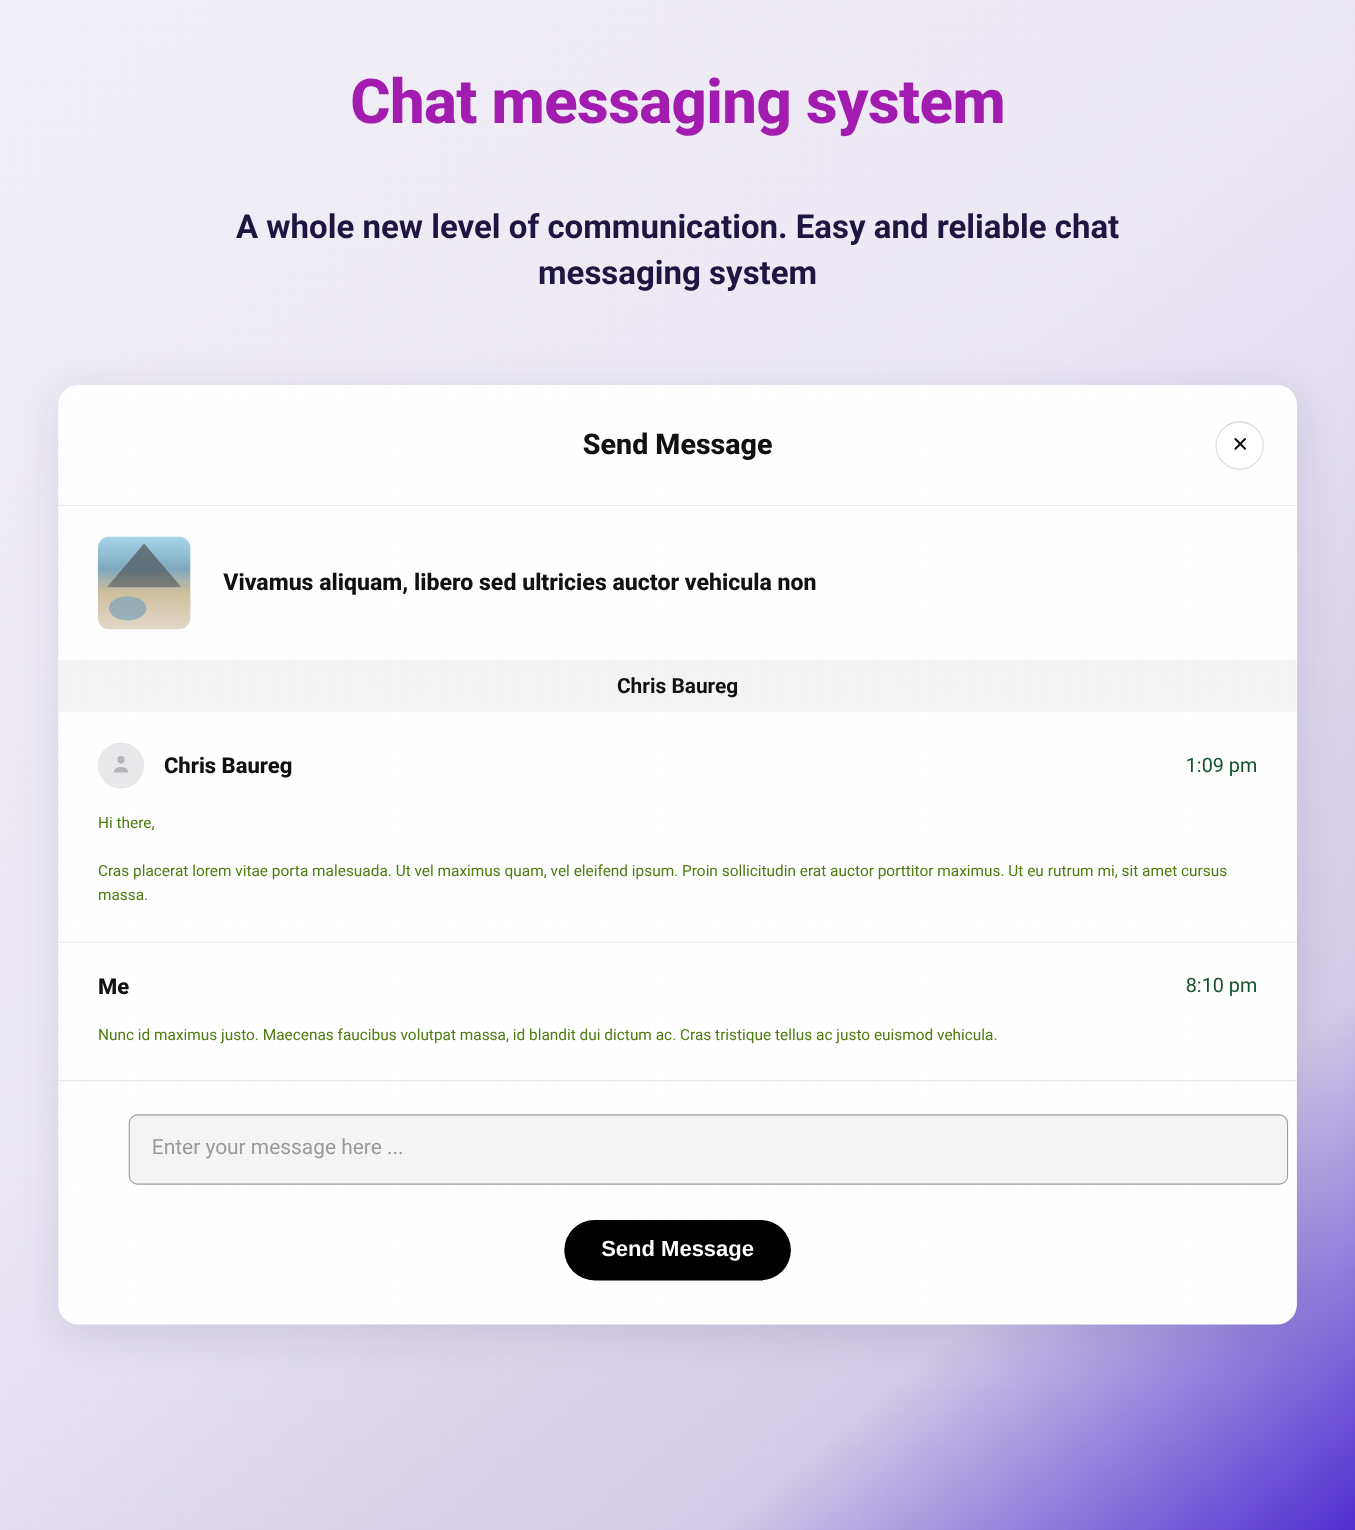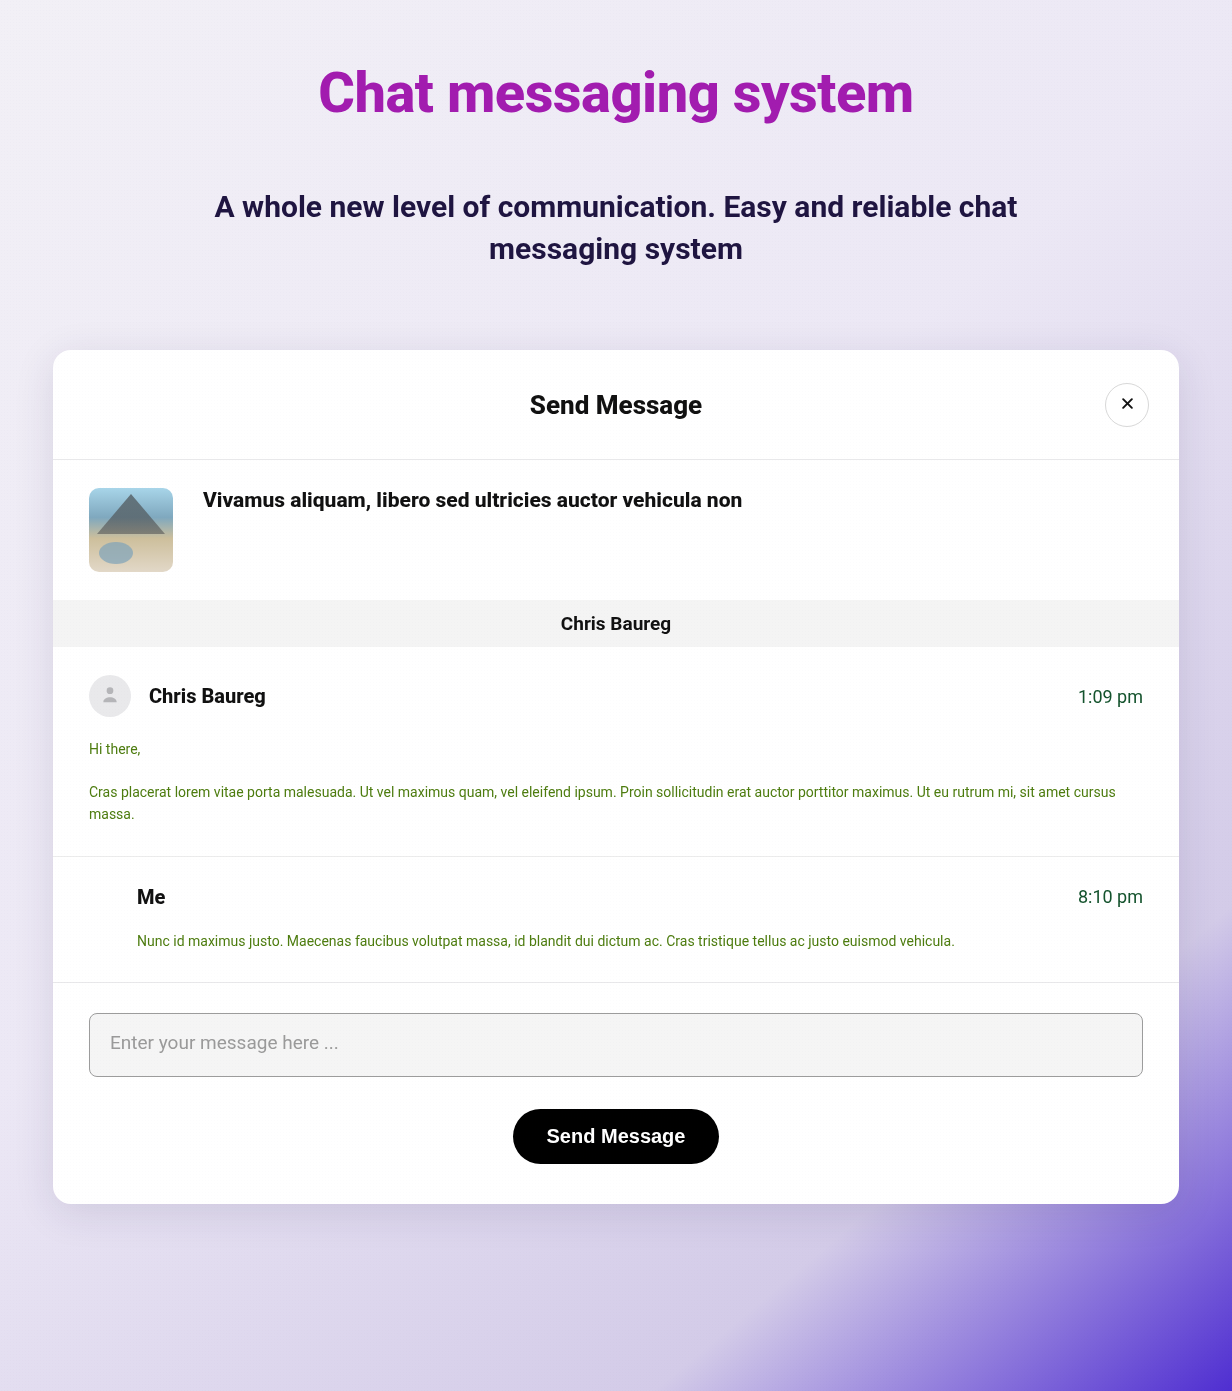--- a/index.html
+++ b/index.html
@@ -69,20 +69,21 @@
     background:#fff;
     border-radius:50%;
     display:flex;
     align-items:center;
     justify-content:center;
     cursor:pointer;
   }
   .close-btn svg { width:15px; height:15px; }
   .listing-row {
     display:flex;
+    align-items:center;
     gap:30px;
     padding:28px 36px;
   }
   .listing-thumb {
     width:84px;
     height:84px;
     border-radius:10px;
     background:linear-gradient(180deg,#a8d5e9 0%, #7fa8be 35%, #cdbf9c 60%, #e2d8c8 100%);
     position:relative;
     overflow:hidden;
@@ -122,21 +123,21 @@
   .messages {
     max-height:500px;
     overflow-y:auto;
     border-bottom:1px solid #e8e8ea;
     scrollbar-width:thin;
   }
   .message-block {
     padding:28px 36px 30px;
     border-bottom:1px solid #ececec;
   }
-  .message-block:last-child { border-bottom:none;margin-left:48px; }
+  .message-block:last-child { border-bottom:none; }
   .msg-head {
     display:flex;
     align-items:center;
     gap:18px;
     margin-bottom:22px;
   }
   .avatar {
     width:42px;
     height:42px;
     border-radius:50%;
@@ -171,20 +172,21 @@
     width:100%;
     height:64px;
     border:1px solid #9c9c9c;
     background:#f5f5f5;
     border-radius:8px;
     padding:17px 20px;
     font-size:19px;
     color:#555;
     resize:none;
     font-family:inherit;
+    margin-left:28px;
   }
   .composer textarea::placeholder { color:#9a9a9a; }
   .send-btn {
     margin-top:28px;
     display:inline-block;
     background:#000;
     color:#fff;
     border:none;
     font-size:20px;
     font-weight:700;

